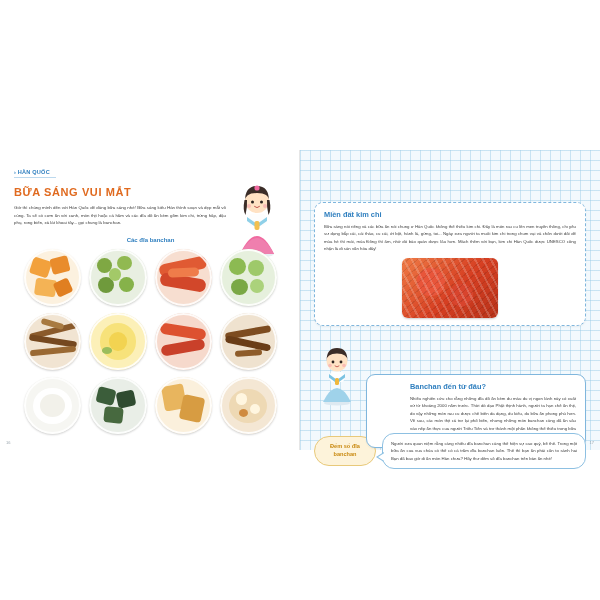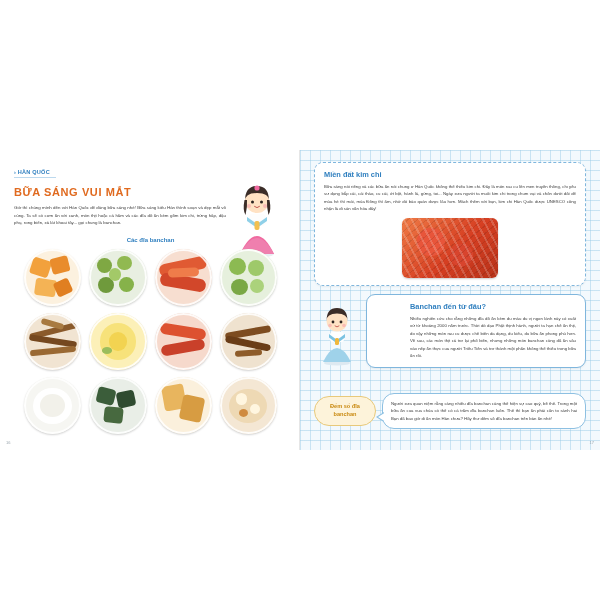--- a/index.html
+++ b/index.html
@@ -94,20 +94,21 @@
     padding:12px 14px;
   }
 
   .card{
     background:#ffffff;
     border:1.2px dashed #7fb6dd;
     border-radius:9px;
     padding:7px 9px;
     box-sizing:border-box;
     box-shadow:0 1px 2px rgba(0,0,0,.06);
+    margin-top:40px;
   }
   .card.solid{border-style:solid;}
   .card h3{
     margin:0 0 4px 0;
     font-size:7.4px;
     color:#2f7fbf;
     font-weight:bold;
   }
   .card p{
     margin:0;

